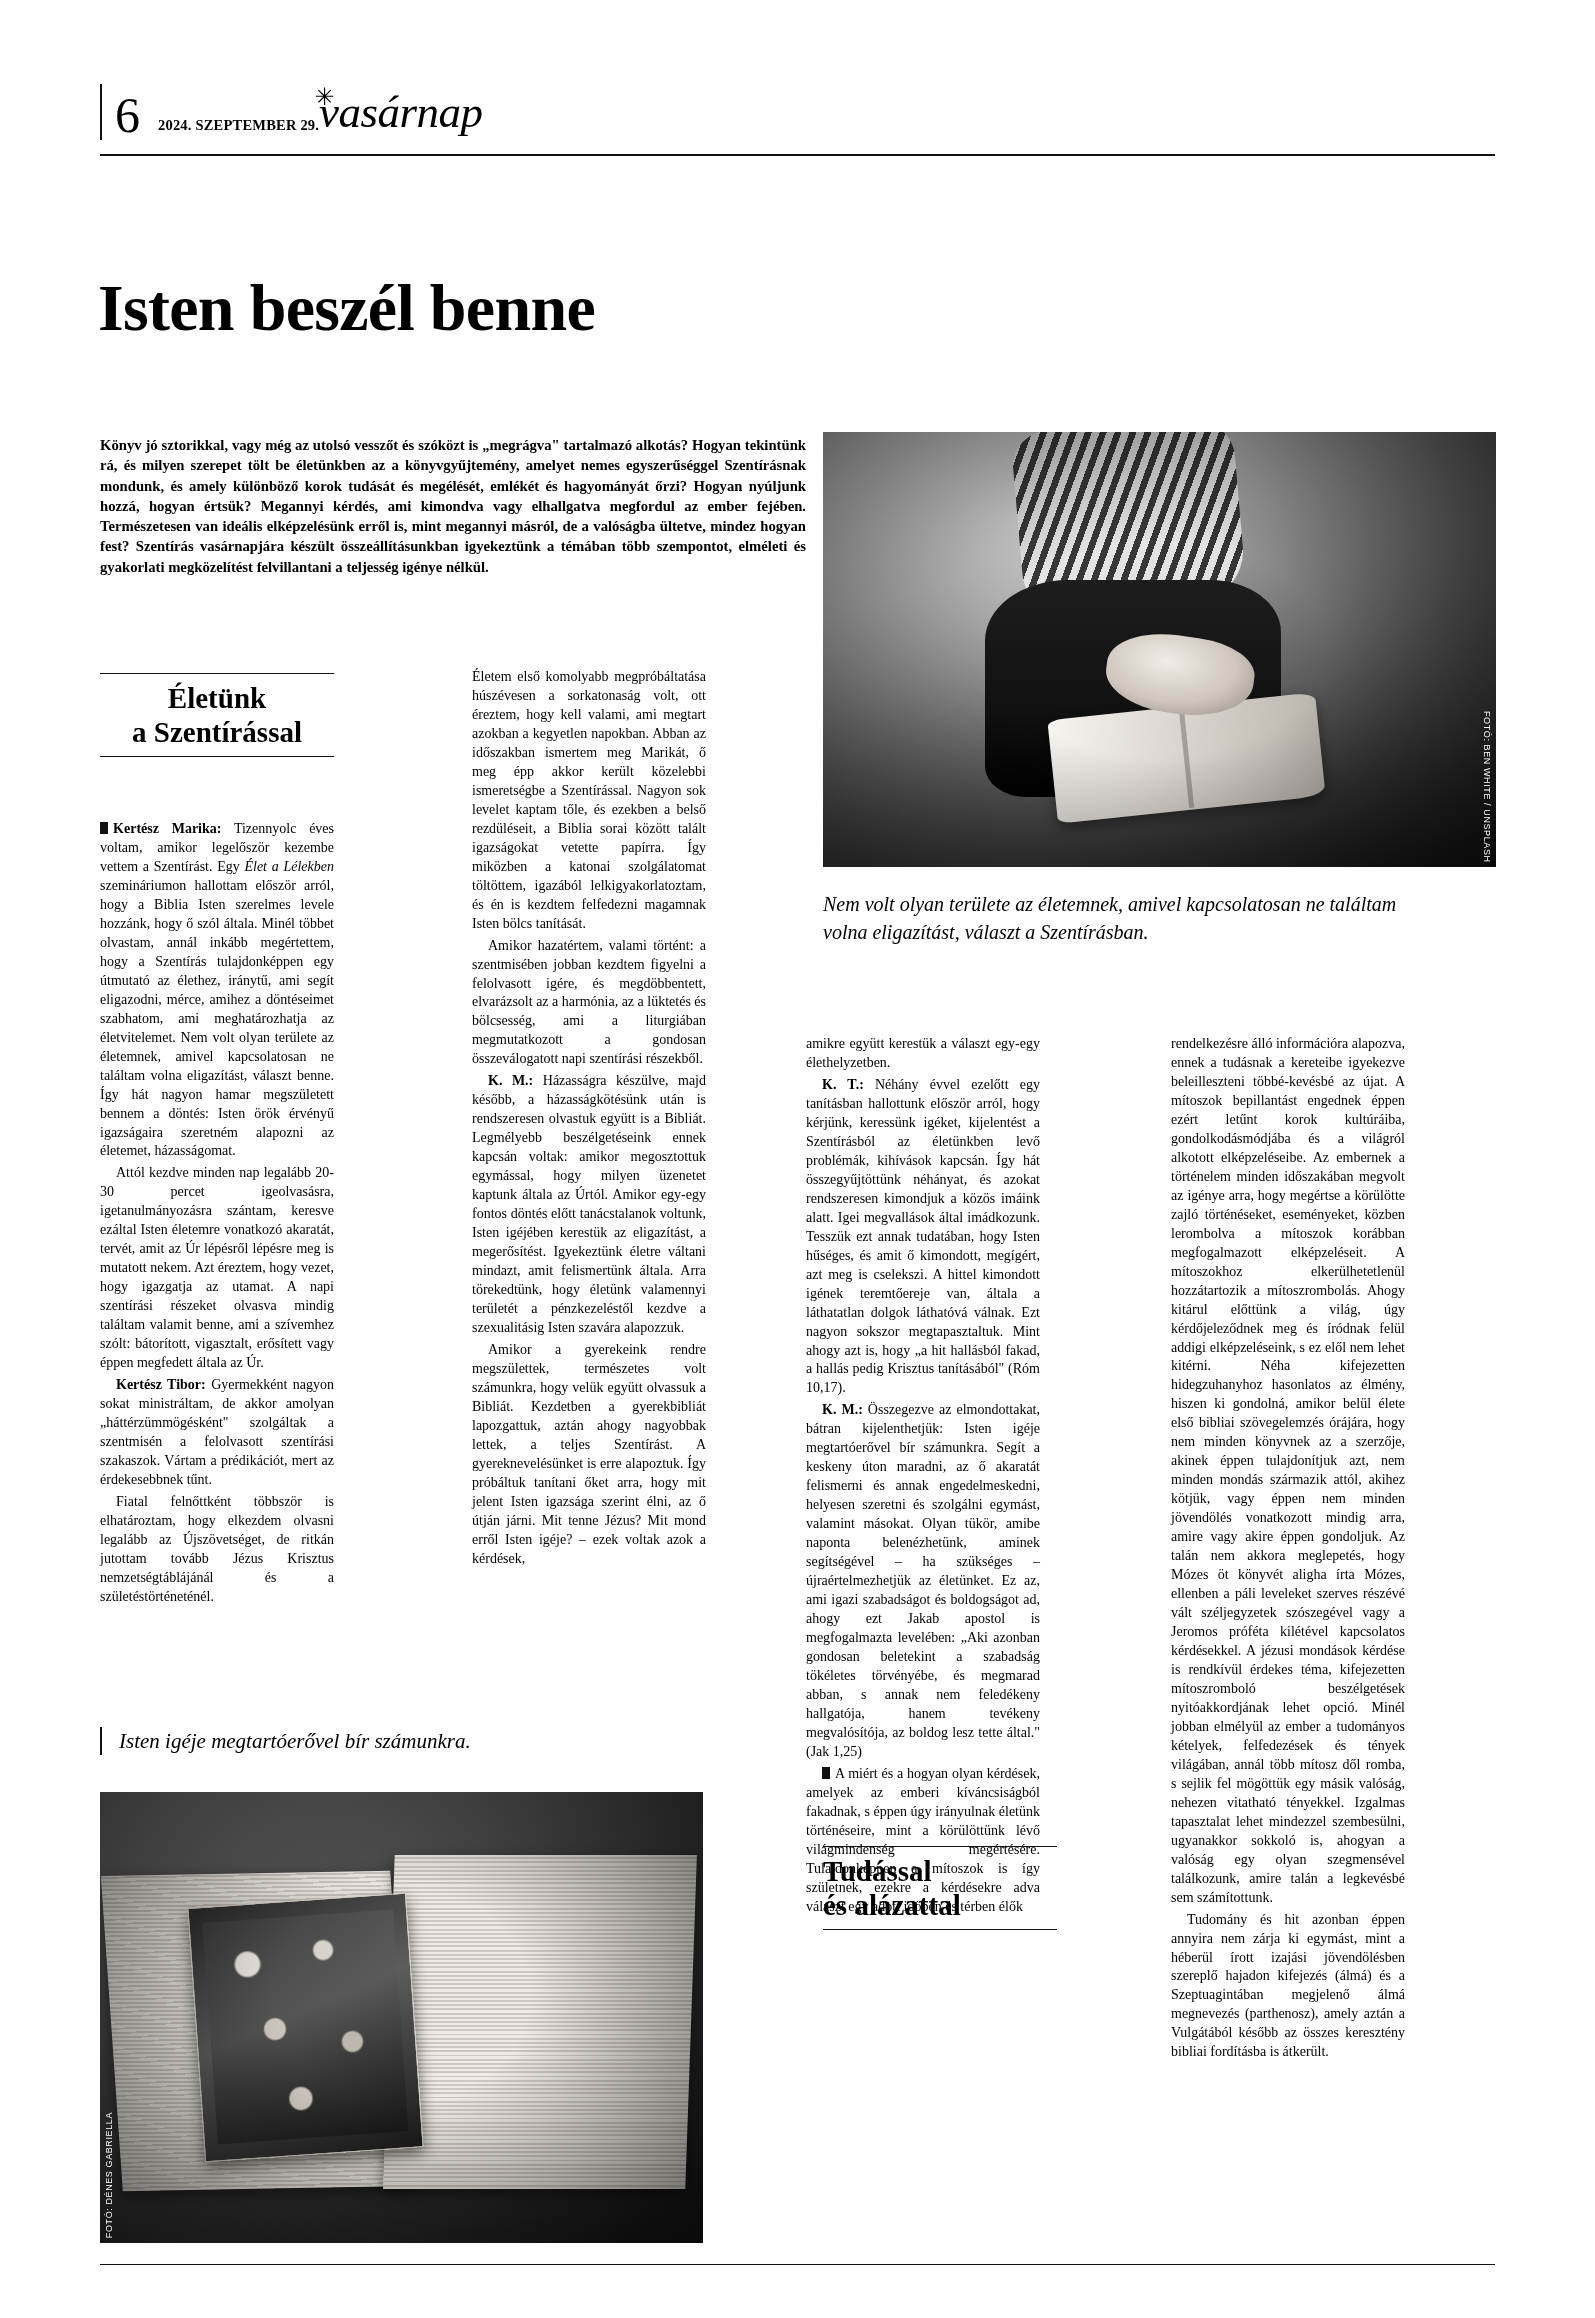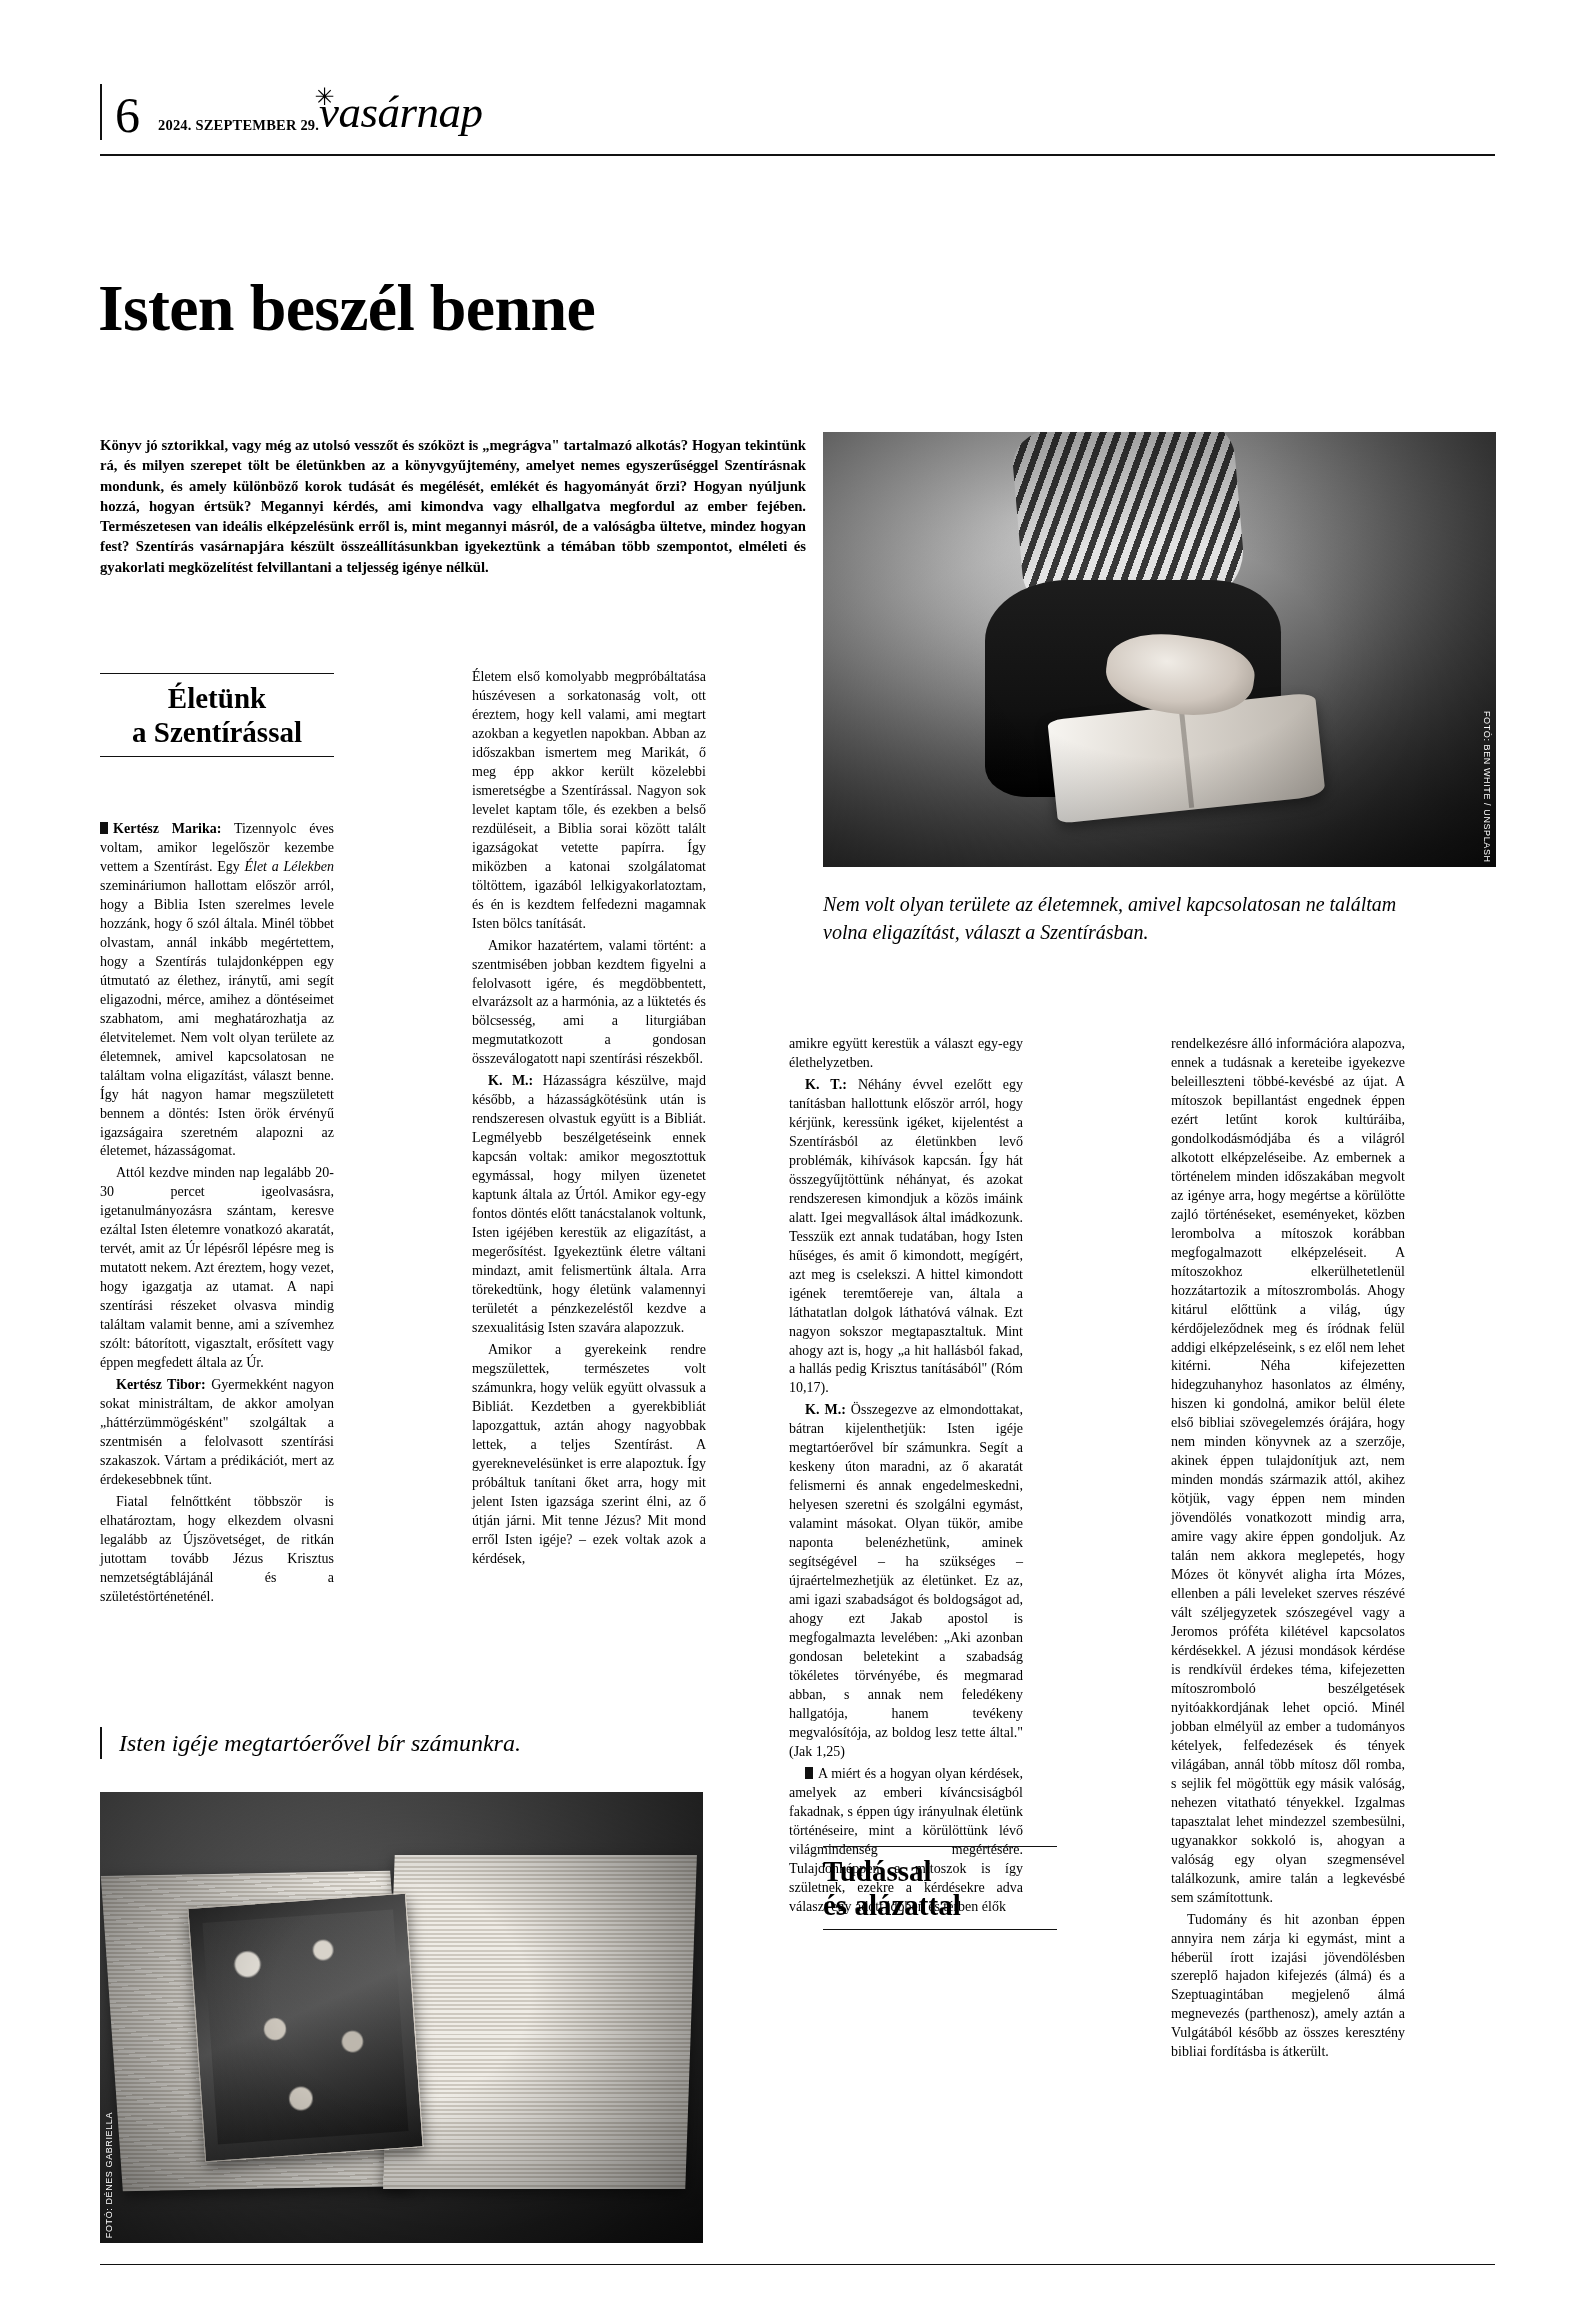--- a/index.html
+++ b/index.html
@@ -268,32 +268,32 @@
     background: #111;
     margin-right: 5.6px;
     position: relative;
     top: 1.4px;
   }
   b, .b { font-weight: 700; }
   i, .i { font-style: italic; }
 
   .col-1 { left: 100px;  top: 820px; width: 234px; }
   .col-2 { left: 472px; top: 668px; width: 234px; }
-  .col-3 { left: 789px; top: 1035px; width: 234px; }
+  .col-3 { left: 806px; top: 1035px; width: 234px; }
   .col-4 { left: 1171px; top: 1035px; width: 234px; }
 
   
   .pullquote-left {
     position: absolute;
     left: 100px;
     top: 1727px;
     width: 603px;
     font-family: "Liberation Serif", serif;
     font-style: italic;
-    font-size: 24px;
+    font-size: 21px;
     line-height: 1.35;
     border-left: 2.3px solid #111;
     padding-left: 17px;
   }
 
   
   .photo-bottom {
     position: absolute;
     left: 100px;
     top: 1792px;

